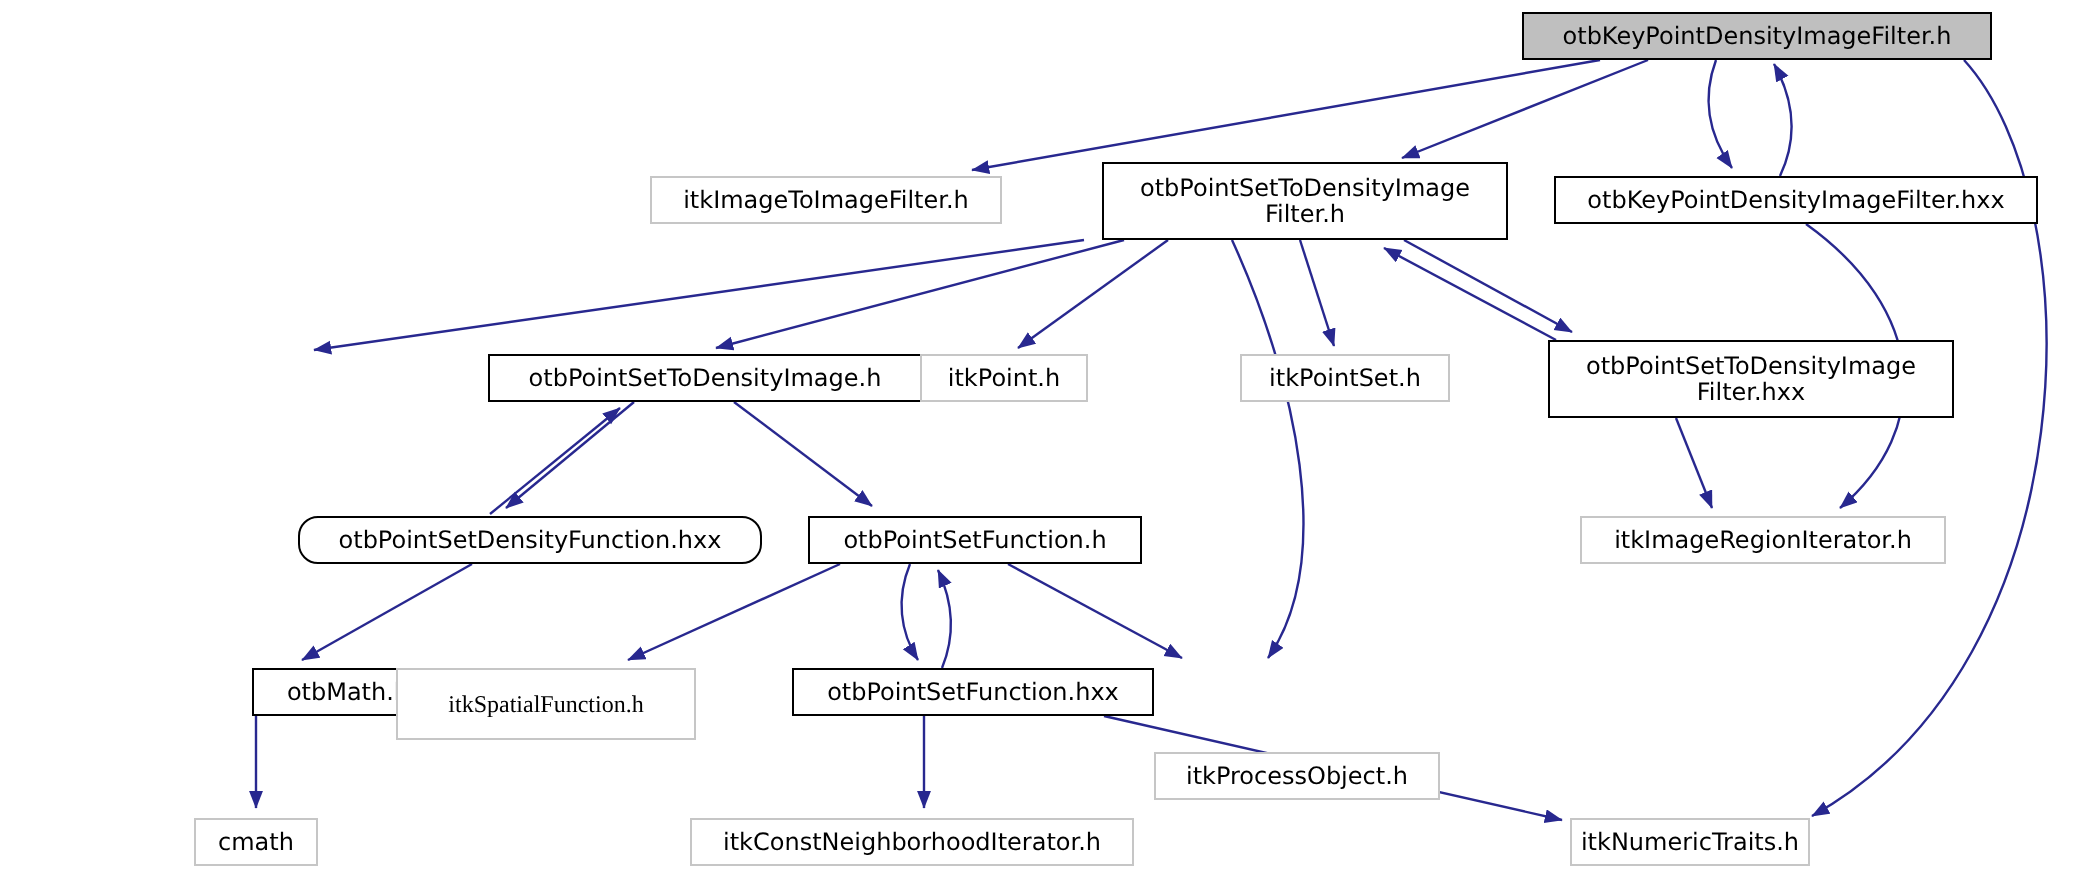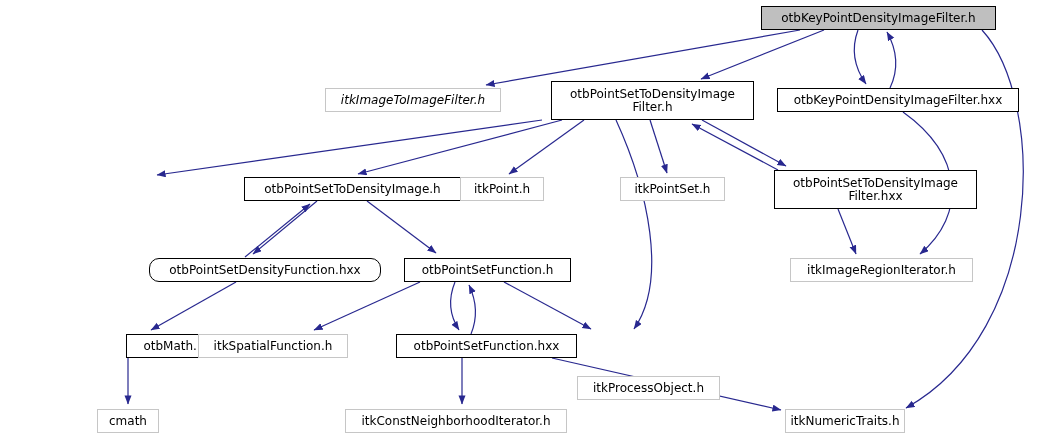--- a/index.html
+++ b/index.html
@@ -51,33 +51,33 @@
     <path class="edge" marker-end="url(#arrow)" d="M 420,282 L 314,330"></path>
     <path class="edge" marker-end="url(#arrow)" d="M 455,282 C 448,299 450,316 459,330"></path>
     <path class="edge" marker-end="url(#arrow)" d="M 471,334 C 478,317 476,300 469,285"></path>
     <path class="edge" marker-end="url(#arrow)" d="M 504,282 L 591,329"></path>
     <path class="edge" marker-end="url(#arrow)" d="M 462,358 L 462,404"></path>
     <path class="edge" marker-end="url(#arrow)" d="M 552,358 L 781,410"></path>
     <path class="edge" marker-end="url(#arrow)" d="M 128,358 L 128,404"></path>
   </svg>
 
   <div class="node selected" style="left:761px;top:6px;width:235px;height:24px;">otbKeyPointDensityImageFilter.h</div>
-  <div class="node external" style="left:325px;top:88px;width:176px;height:24px;font-style:italic;">itkImageToImageFilter.h</div>
+  <div class="node external" style="left:325px;top:88px;width:176px;height:24px;">itkImageToImageFilter.h</div>
   <div class="node internal" style="left:527px;top:81px;width:203px;height:39px;">otbPointSetToDensityImage
 Filter.h</div>
   <div class="node internal" style="left:753px;top:88px;width:242px;height:24px;">otbKeyPointDensityImageFilter.hxx</div>
   <div class="node internal" style="left:220px;top:177px;width:217px;height:24px;">otbPointSetToDensityImage.h</div>
   <div class="node external" style="left:460px;top:177px;width:84px;height:24px;">itkPoint.h</div>
   <div class="node external" style="left:620px;top:177px;width:105px;height:24px;">itkPointSet.h</div>
   <div class="node internal" style="left:750px;top:170px;width:203px;height:39px;">otbPointSetToDensityImage
 Filter.hxx</div>
   <div class="node internal" style="left:125px;top:258px;width:232px;height:24px;border-radius:10px;">otbPointSetDensityFunction.hxx</div>
   <div class="node internal" style="left:380px;top:258px;width:167px;height:24px;">otbPointSetFunction.h</div>
   <div class="node external" style="left:790px;top:258px;width:183px;height:24px;">itkImageRegionIterator.h</div>
   <div class="node internal" style="left:102px;top:334px;width:96px;height:24px;">otbMath.h</div>
-  <div class="node external" style="left:198px;top:334px;width:150px;height:24px;">itkSpatialFunction.h</div>
+  <div class="node external" style="left:198px;top:334px;width:150px;height:36px;font-family:Liberation Serif, serif;">itkSpatialFunction.h</div>
   <div class="node internal" style="left:372px;top:334px;width:181px;height:24px;">otbPointSetFunction.hxx</div>
   <div class="node external" style="left:577px;top:334px;width:143px;height:24px;margin-top:42px;">itkProcessObject.h</div>
   <div class="node external" style="left:97px;top:409px;width:62px;height:24px;">cmath</div>
   <div class="node external" style="left:345px;top:409px;width:222px;height:24px;">itkConstNeighborhoodIterator.h</div>
   <div class="node external" style="left:785px;top:409px;width:120px;height:24px;">itkNumericTraits.h</div>
 
 </div>
 
 </body></html>

